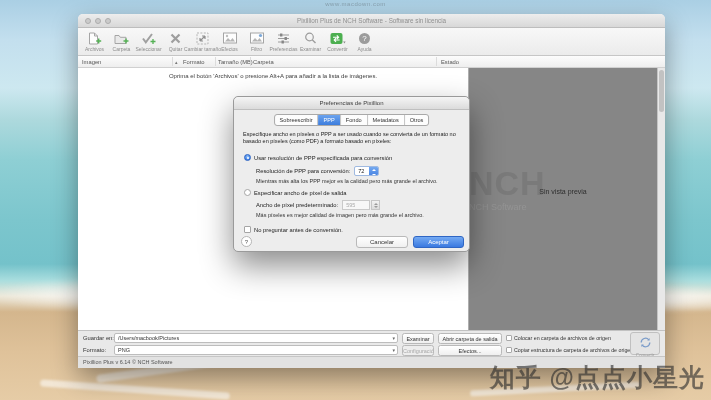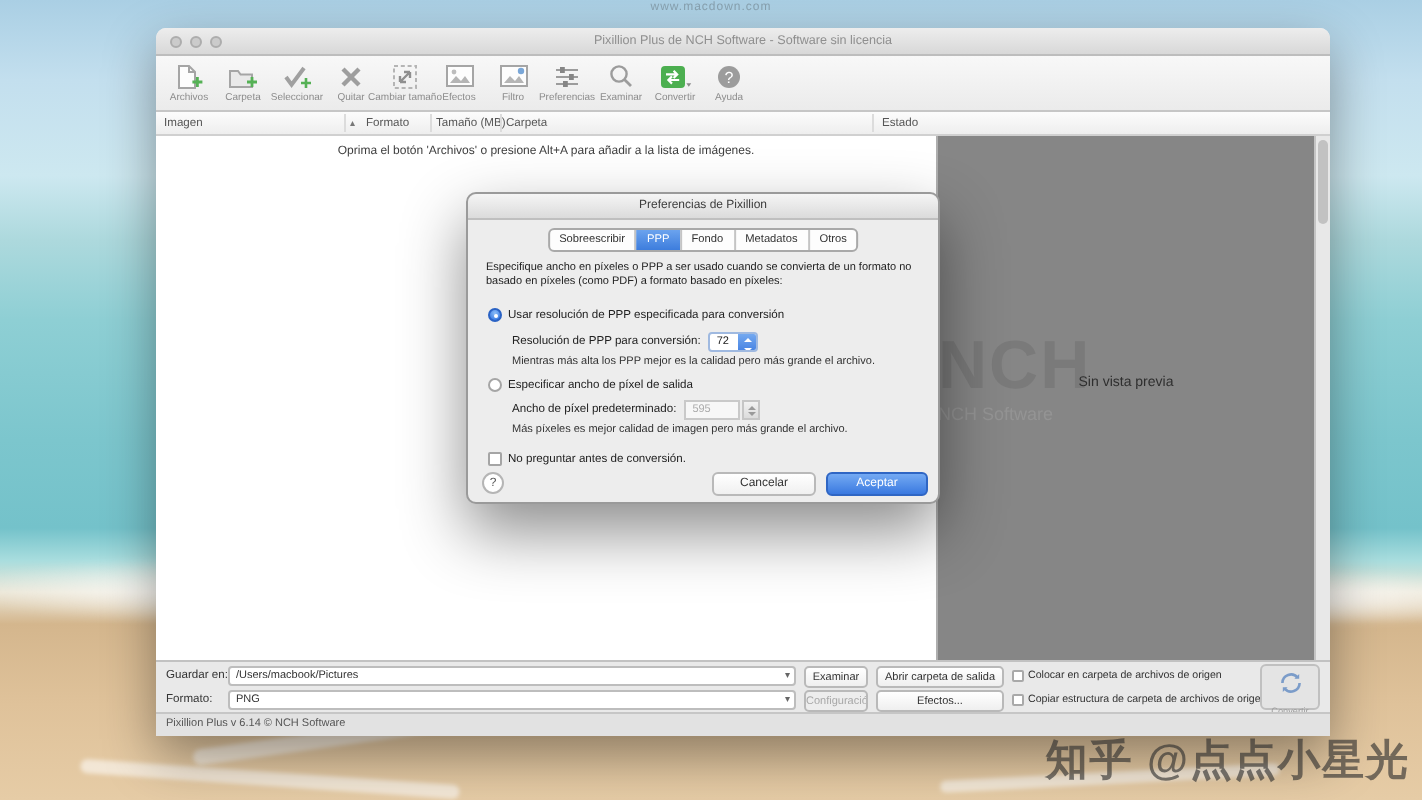--- a/index.html
+++ b/index.html
@@ -115,21 +115,21 @@
   .stepgray::before { content:""; position:absolute; left:1.8px; top:1.5px; border:2.2px solid transparent; border-bottom-color:#9a9a9a; border-top:none; }
   .stepgray::after  { content:""; position:absolute; left:1.8px; bottom:1.5px; border:2.2px solid transparent; border-top-color:#9a9a9a; border-bottom:none; }
   .chkrow { position:absolute; top:129px; left:10px; display:flex; align-items:center; gap:3px; }
   .dbox { width:7px; height:7px; background:#fff; border:1px solid #a5a5a5; border-radius:1px; flex:0 0 7px; }
   .helpbtn { position:absolute; left:7px; top:139px; width:11px; height:11px; border-radius:50%; background:#fff;
              border:1px solid #b5b5b5; text-align:center; font-size:6px; color:#555; line-height:10px; }
   .dbtn { position:absolute; top:139px; height:12px; border-radius:3px; font-size:6px; text-align:center; line-height:11px; }
   .cancel { left:122px; width:52px; background:linear-gradient(#ffffff,#f0f0f0); border:1px solid #b9b9b9; color:#333; }
   .accept { left:179px; width:51px; background:linear-gradient(#74aaf3,#3a79e0); border:1px solid #2f66c4; color:#fff; }
 
-  .zhihu { position:absolute; right:6px; bottom:6px; font-size:21px; font-weight:bold; color:rgba(45,45,45,.62); letter-spacing:1px; white-space:nowrap; }
+  .zhihu { position:absolute; right:6px; bottom:6px; font-size:25px; font-weight:bold; color:rgba(45,45,45,.62); letter-spacing:1px; white-space:nowrap; }
 </style>
 </head>
 <body>
 
 <div class="screen">
   <div class="foam f1"></div>
   <div class="foam f2"></div>
   <div class="sandstroke s1"></div>
   <div class="sandstroke s2"></div>
   <div class="sandstroke s3"></div>

